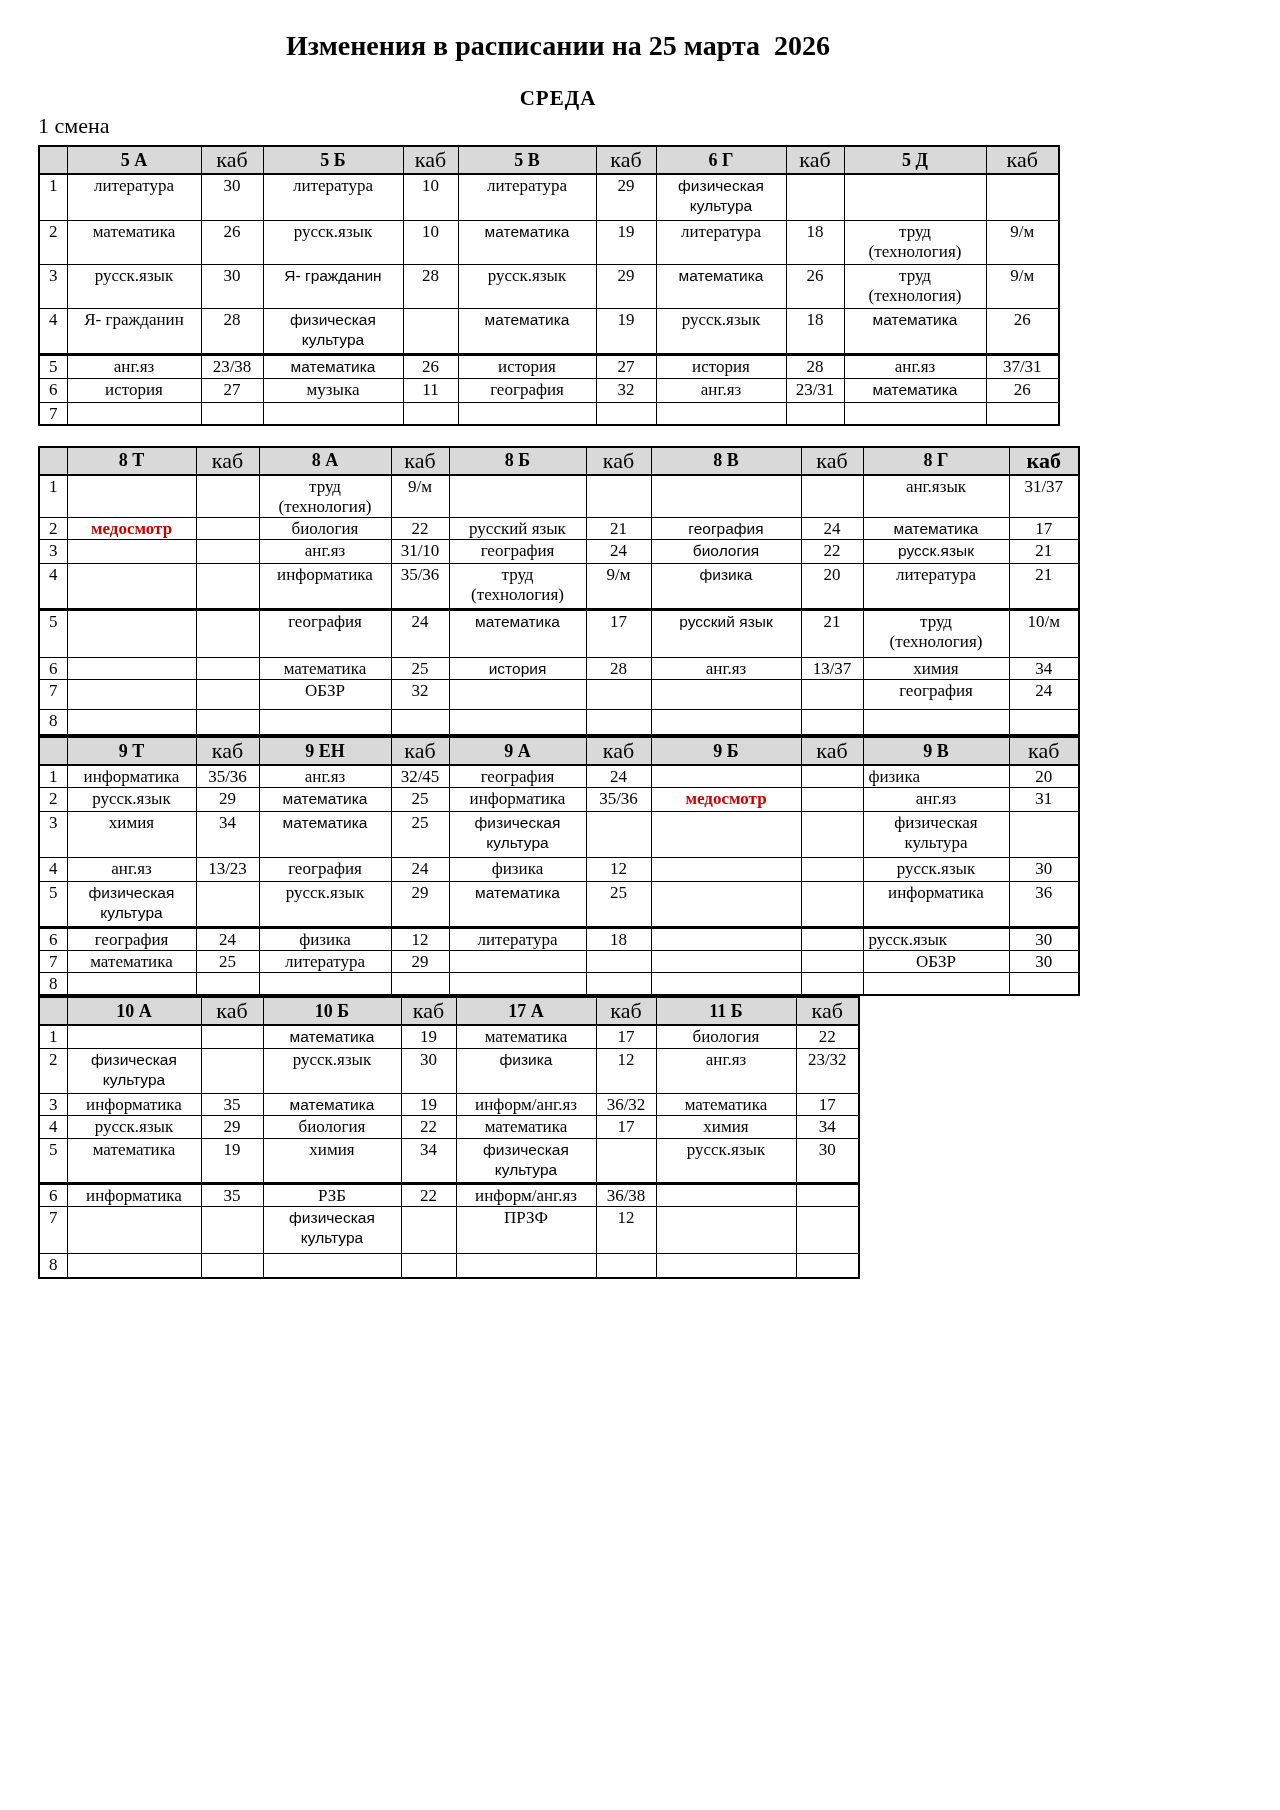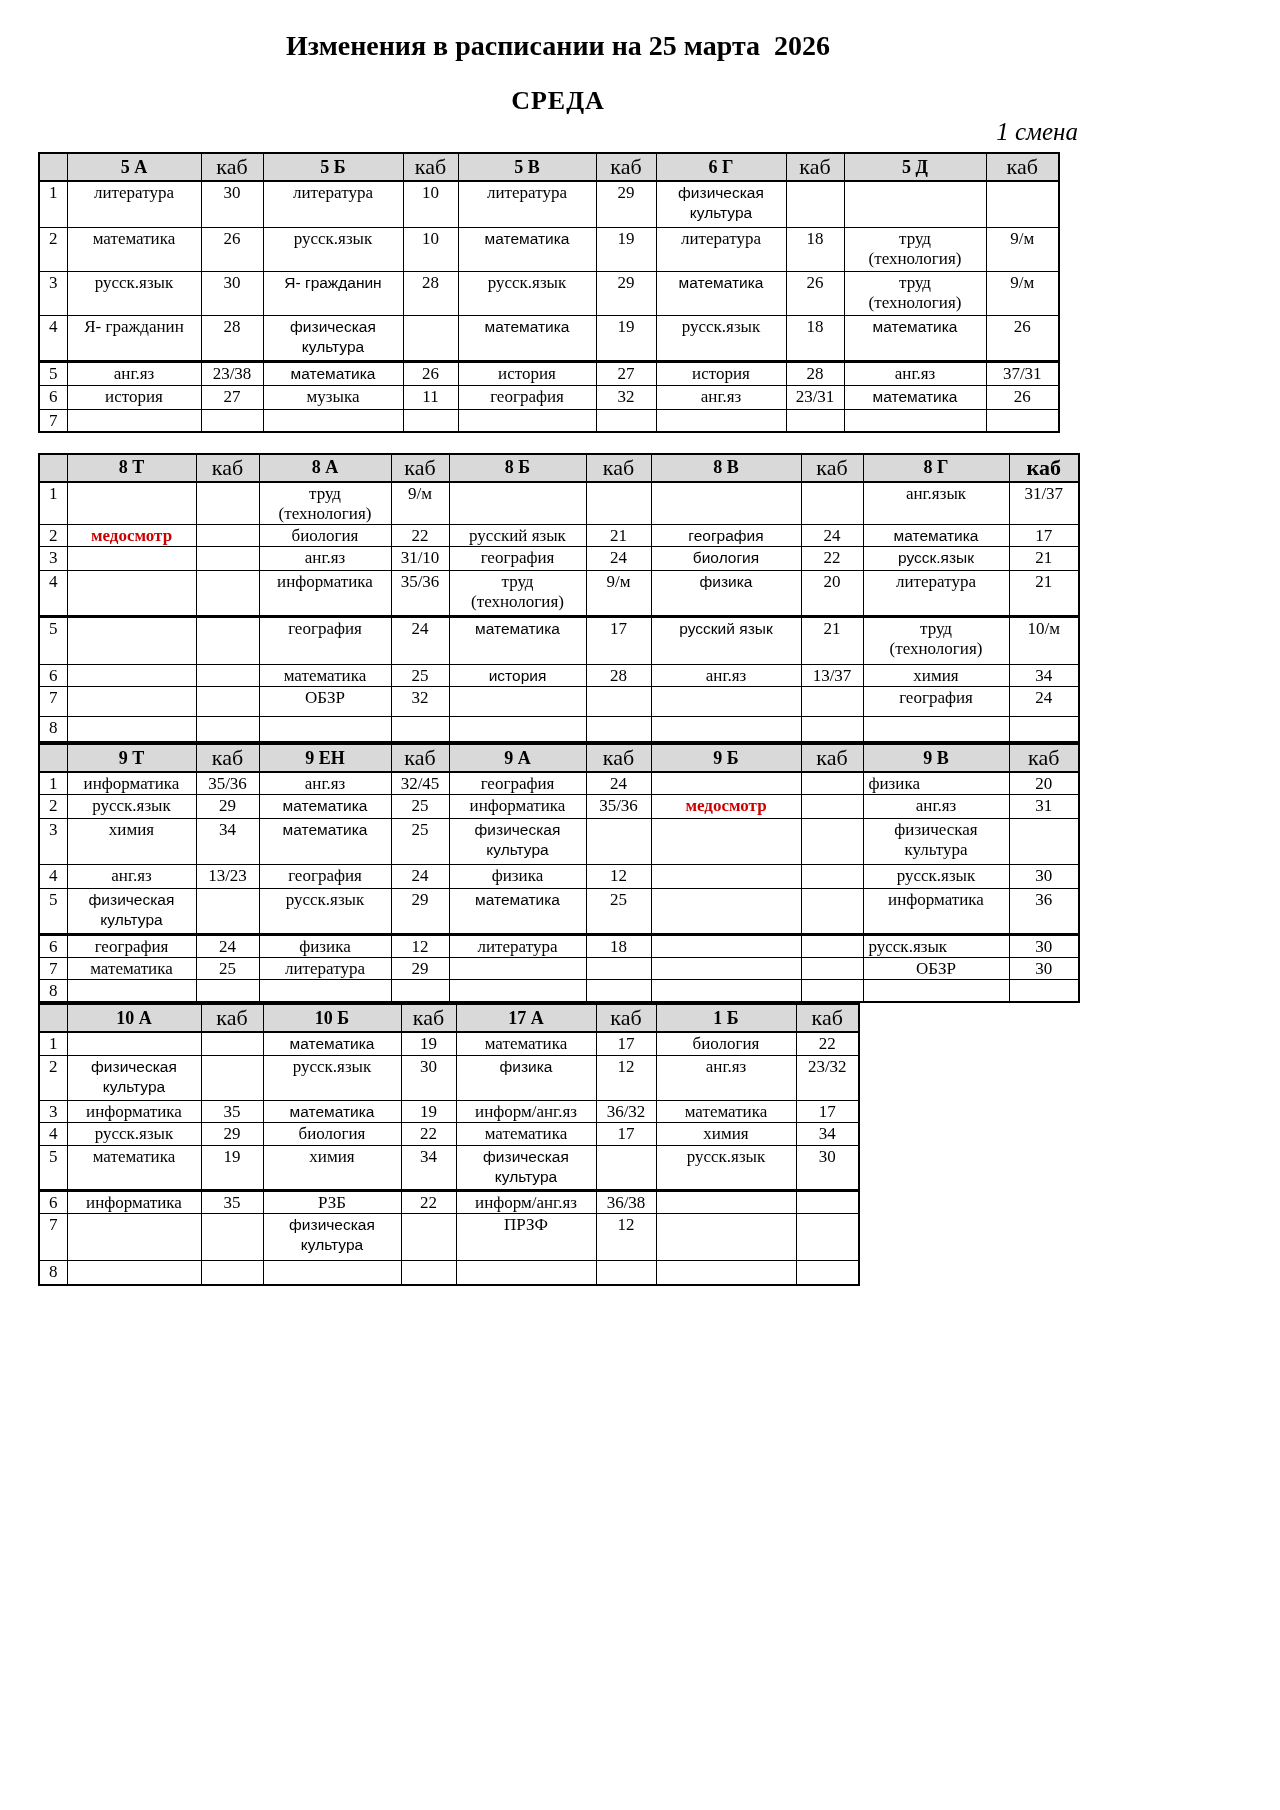--- a/index.html
+++ b/index.html
@@ -1,19 +1,19 @@
 <!DOCTYPE html>
 <html><head>
 <meta charset="utf-8">
 <style>
   html,body{margin:0;padding:0;background:#ffffff;}
   body{width:1280px;height:1810px;position:relative;font-family:"Liberation Serif",serif;color:#000;}
   .doc-title{margin:30px 0 0 38px;width:1040px;text-align:center;font-size:28px;font-weight:bold;white-space:pre-wrap;}
-  .day{margin:24px 0 0 38px;width:1040px;text-align:center;font-size:26px;font-weight:bold;letter-spacing:1px;}
-  .shift{margin:2px 0 6px 38px;width:1040px;text-align:right;font-size:25px;font-style:italic;}
+  .day{margin:24px 0 0 38px;width:1040px;text-align:center;font-size:21px;font-weight:bold;letter-spacing:1px;}
+  .shift{margin:2px 0 6px 38px;width:1040px;text-align:left;font-size:22px;}
   table{border-collapse:collapse;table-layout:fixed;margin-left:38px;border:2px solid #000;}
   table.first{margin-bottom:20px;}
   th{background:#d9d9d9;border:1px solid #000;border-bottom:2px solid #000;font-weight:bold;font-size:18px;height:23px;vertical-align:middle;padding:0 2px;text-align:center;}
   th.kabh{font-weight:normal;font-size:22px;}
   th.boldkab{font-weight:bold;}
   td{border:1px solid #000;vertical-align:top;text-align:center;padding:1px 2px 0 2px;font-size:17px;line-height:20px;overflow:hidden;}
   td.sub{white-space:pre-line;}
   td.num{font-size:17px;}
   .sans{font-family:"Liberation Sans",sans-serif;font-size:15.5px;}
   .red{color:#cc0000;font-weight:bold;}
@@ -446,21 +446,21 @@
       </colgroup>
       <thead>
         <tr>
           <th></th>
           <th>10 А</th>
           <th class="kabh">каб</th>
           <th>10 Б</th>
           <th class="kabh">каб</th>
           <th>17 А</th>
           <th class="kabh">каб</th>
-          <th>1 Б</th>
+          <th>11 Б</th>
           <th class="kabh">каб</th>
         </tr>
       </thead>
       <tbody>
         <tr style="height: 23px;">
           <td class="num">1</td>
           <td class="sub"></td>
           <td class="kab"></td>
           <td class="sub sans">математика</td>
           <td class="kab">19</td>

